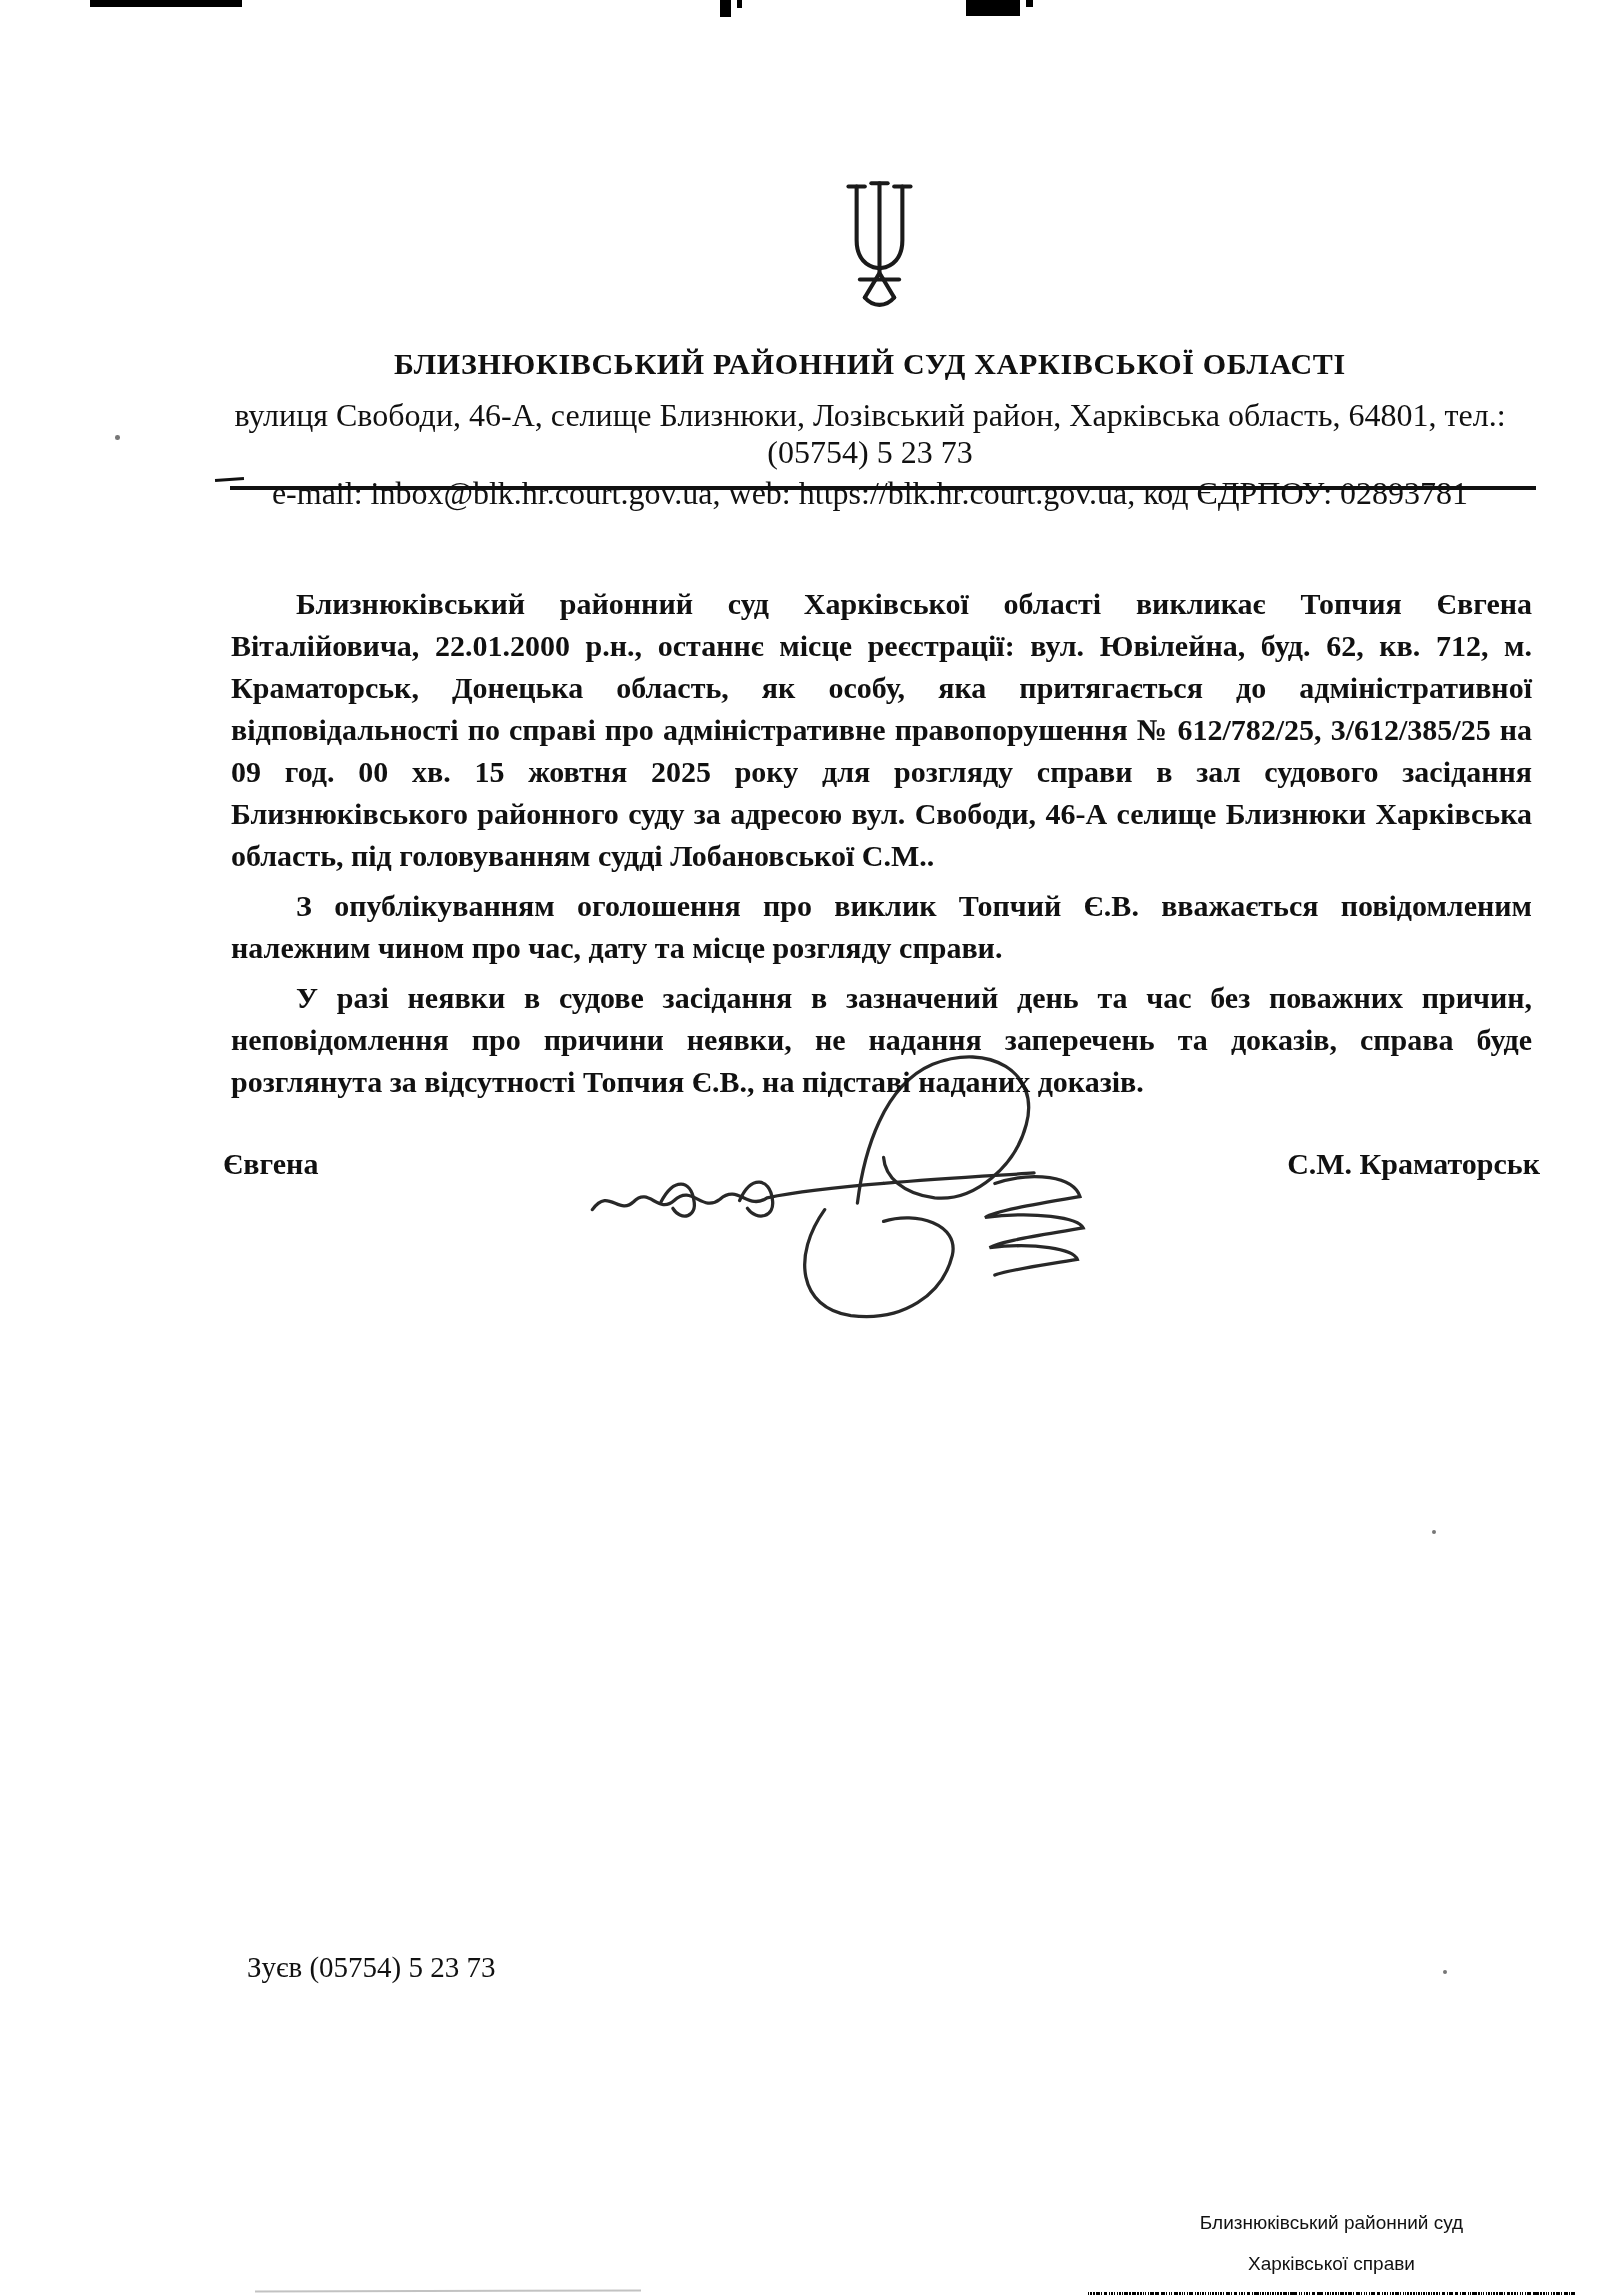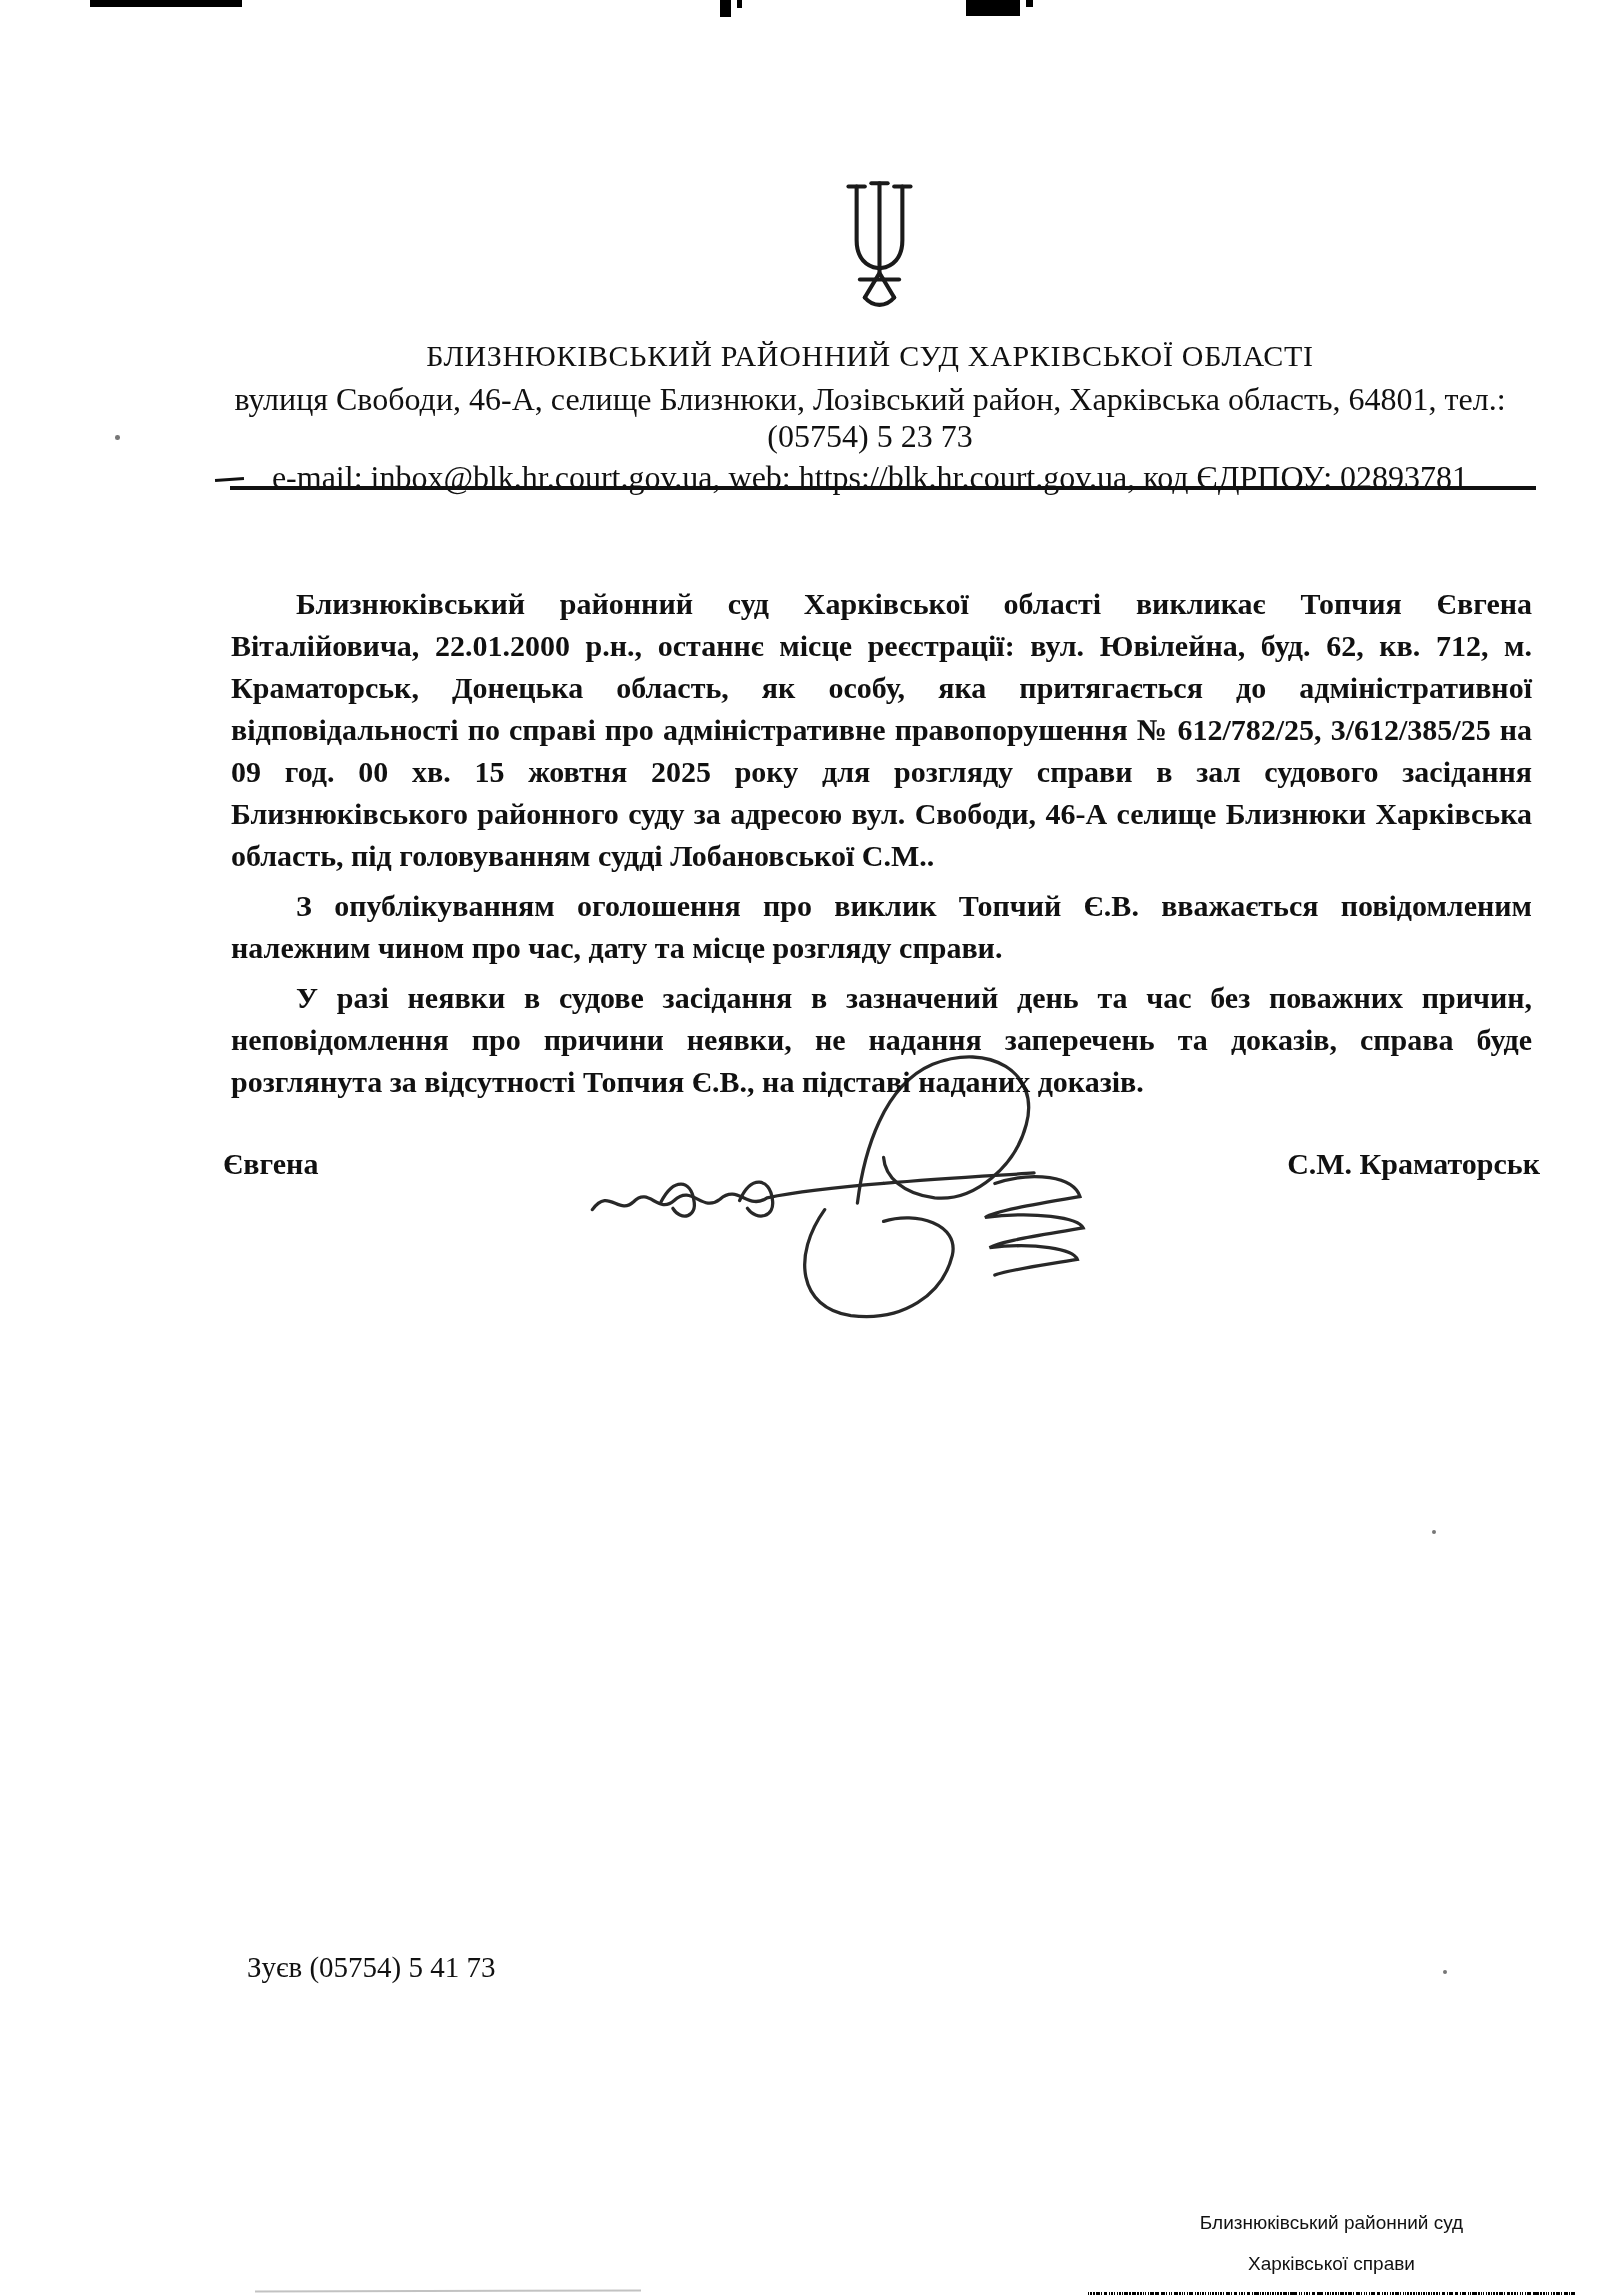--- a/index.html
+++ b/index.html
@@ -18,21 +18,21 @@
 
   
   .emblem{position:absolute;left:830px;top:175px;width:99px;height:147px;}
   .emblem svg{width:100%;height:100%;}
 
   
   .header-text{
     position:absolute;left:196px;top:331px;width:1348px;
     text-align:center;
   }
-  .court-name{font-size:30px;font-weight:normal;letter-spacing:0.7px;margin:8px;}
+  .court-name{font-size:30px;font-weight:bold;letter-spacing:0.7px;margin:16px;}
   .court-line{font-size:32px;margin:3.9px 0 0 0;}
   .rule-dash{position:absolute;left:215px;top:478px;width:29px;height:3.3px;background:#111;transform:rotate(-4deg);}
   .rule-main{position:absolute;left:230px;top:486px;width:1306px;height:3.9px;background:#111;}
 
   
   .body-text{
     position:absolute;left:223px;top:575px;width:1317px;
     font-size:30px;font-weight:bold;line-height:42px;
     text-align:justify;
   }
@@ -122,21 +122,21 @@
       <path d="M380 250 C 330 320 340 400 420 412 C 500 422 560 380 575 320 C 586 272 520 252 470 268"></path>
       <path d="M470 210 C 560 202 640 198 700 194"></path>
     </svg>
   </div>
 
   <div class="sig-row">
     <span>Євгена</span>
     <span>С.М. Краматорськ</span>
   </div>
 
-  <div class="clerk">Зуєв (05754) 5 41 73</div>
+  <div class="clerk">Зуєв (05754) 5 23 73</div>
 
   <div class="stamp">
     <p class="stamp-line">Близнюківський районний суд</p>
     <p class="stamp-line">Харківської справи</p>
     <div class="barcode"></div>
     <p class="barcode-text">*2003*4562388*1*1*</p>
   </div>
 
 </div>
 

